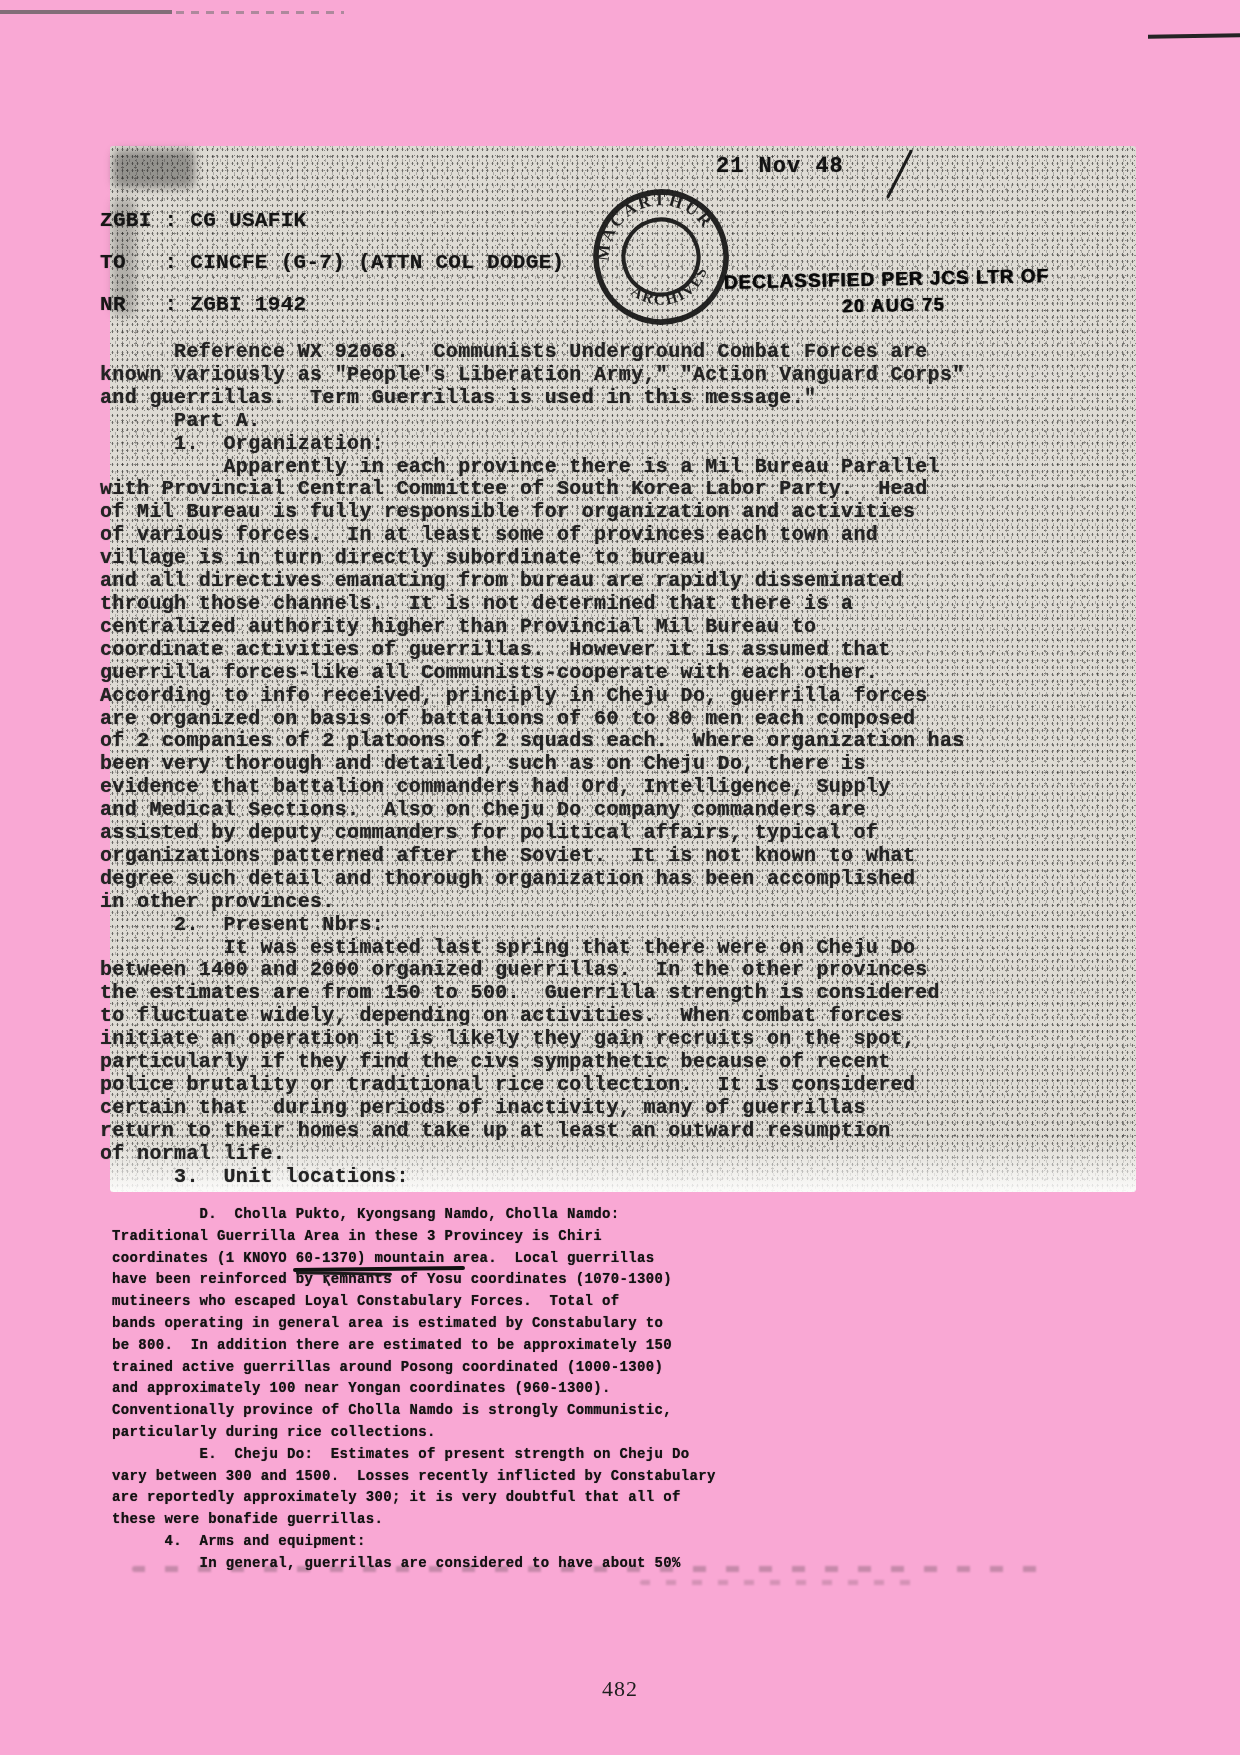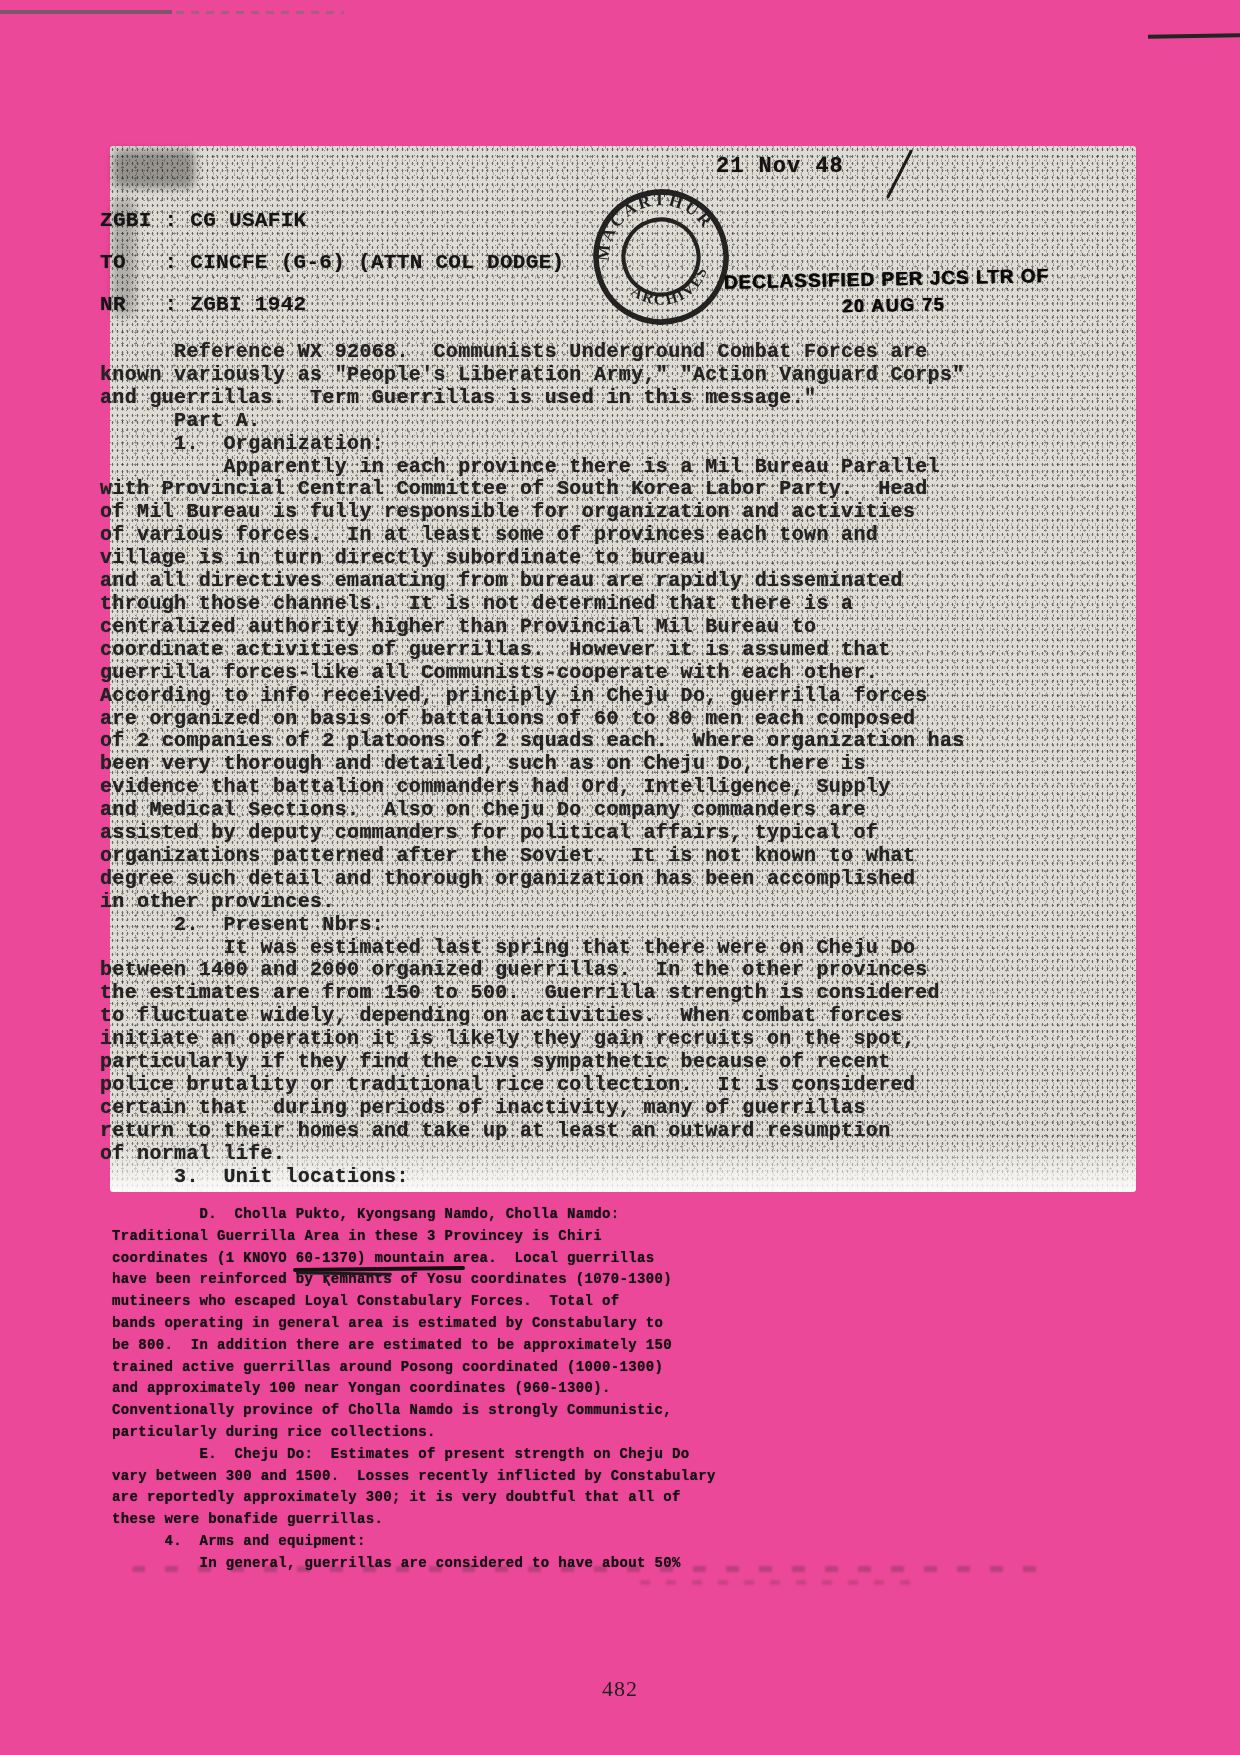--- a/index.html
+++ b/index.html
@@ -1,21 +1,21 @@
 <!DOCTYPE html>
 <html><head>
 <meta charset="utf-8">
 <style>
   html,body{margin:0;padding:0;}
   body{
     width:1240px;height:1755px;position:relative;overflow:hidden;
     background:#fdfdfc;
     font-family:"Liberation Sans",sans-serif;
   }
-  .page{position:absolute;inset:0;background:#ec4899;}
+  .page{position:absolute;inset:0;background:#f9a8d4;}
 
   
   .noise-band{
     position:absolute;left:110px;top:146px;width:1026px;height:1046px;
     background-color:#dedbd4;
     background-image:
       linear-gradient(to bottom, rgba(253,253,252,0) 95%, rgba(253,253,252,0.95)),
       radial-gradient(rgba(15,15,15,0.55) 0.8px, transparent 1.1px),
       radial-gradient(rgba(35,35,35,0.45) 0.7px, transparent 1px),
       radial-gradient(rgba(0,0,0,0.38) 1px, transparent 1.5px),
@@ -113,21 +113,21 @@
   <div class="edge-top-right"></div>
 
   <div class="noise-band"></div>
   <div class="smudge smudge-a"></div>
   <div class="smudge smudge-b"></div>
 
   <div class="tw date-line">21 Nov 48</div>
   <div class="slash-mark"></div>
 
   <pre class="tw hdr-block"><span>ZGBI : CG USAFIK</span>
-<span>TO   : CINCFE (G-6) (ATTN COL DODGE)</span>
+<span>TO   : CINCFE (G-7) (ATTN COL DODGE)</span>
 <span>NR   : ZGBI 1942</span></pre>
 
   <svg class="ma-stamp" viewBox="0 0 140 140">
     <defs>
       <path id="arcTop" d="M 19,70 A 51,51 0 0 1 121,70"></path>
       <path id="arcBot" d="M 23,70 A 47,47 0 0 0 117,70"></path>
     </defs>
     <circle cx="70" cy="70" r="64" fill="none" stroke="#151515" stroke-width="5.5"></circle>
     <circle cx="70" cy="70" r="37" fill="none" stroke="#151515" stroke-width="4"></circle>
     <text font-size="17" font-weight="bold" fill="#131313" letter-spacing="2.5" text-anchor="middle">

